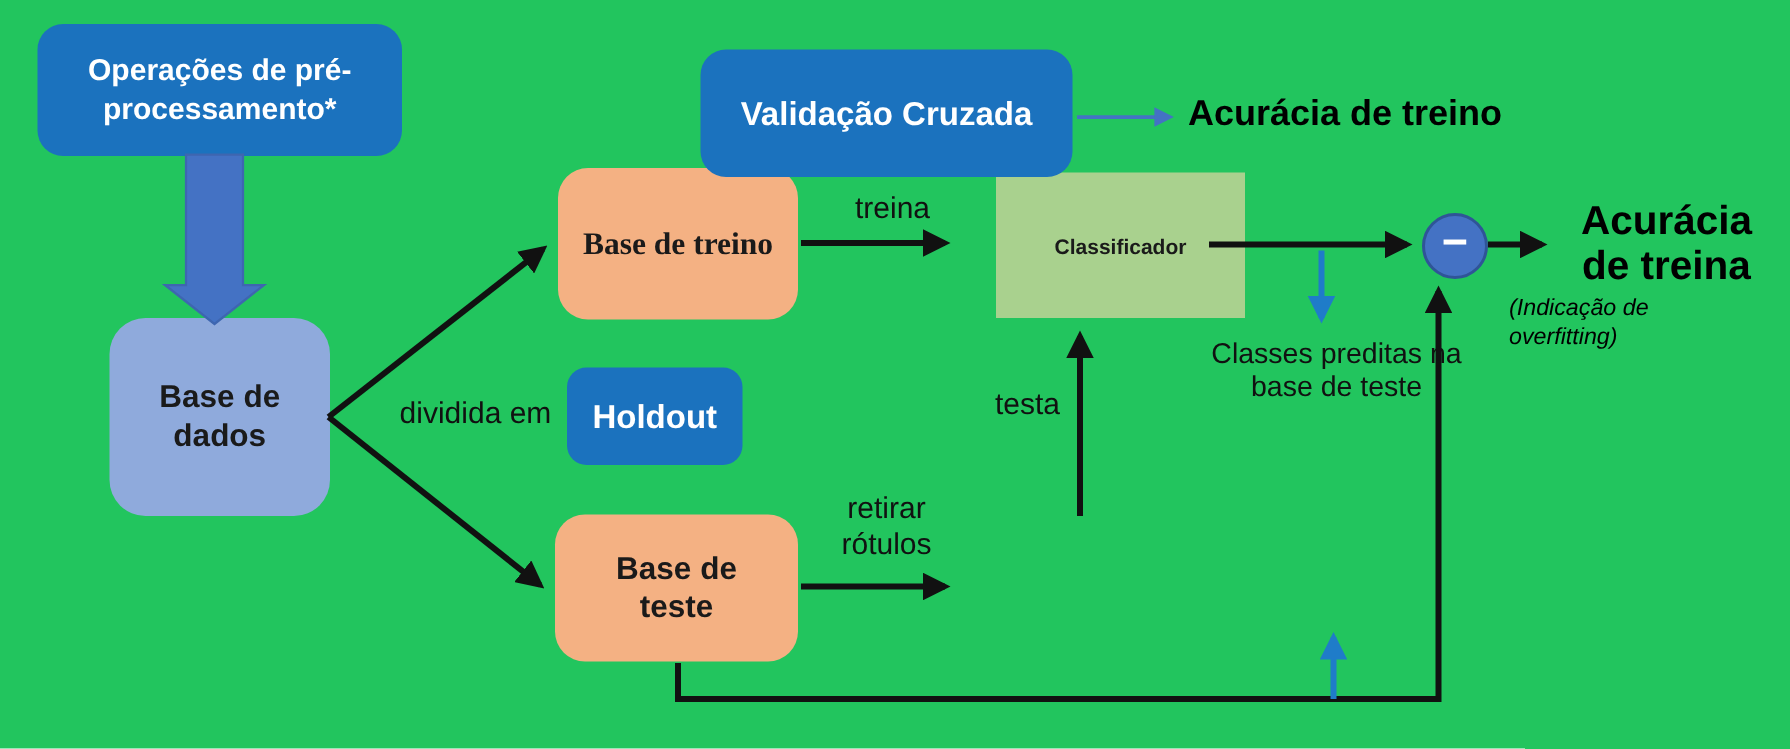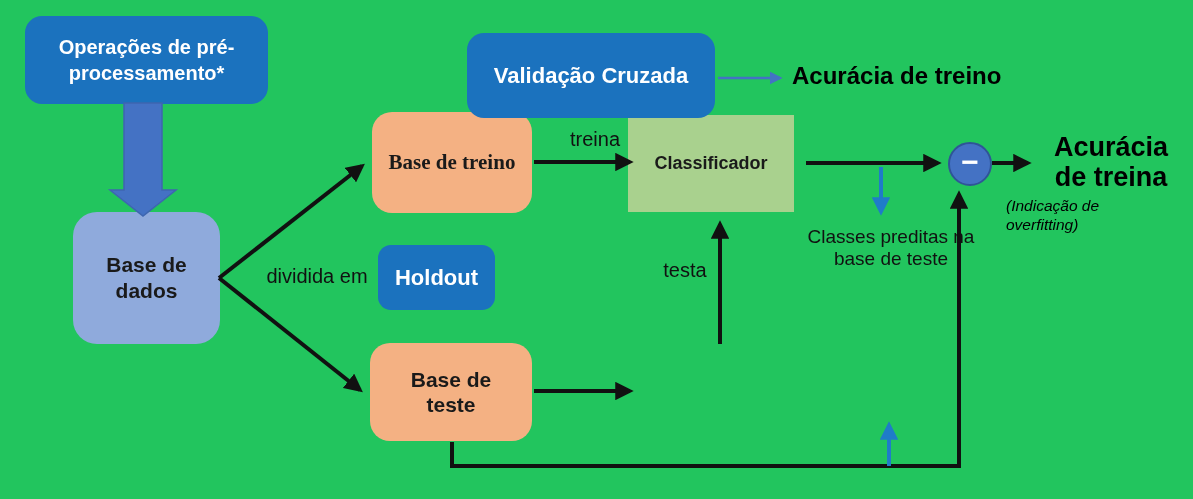--- a/index.html
+++ b/index.html
@@ -45,23 +45,23 @@
   }
   .orange-node{
     background:var(--orange);
     border-radius:20px;
     font-size:21px;line-height:1.2;
   }
   .train-set{left:372px;top:112px;width:160px;height:101px;padding:0 16px;font-family:Liberation Serif, serif;}
   .test-set{left:370px;top:343px;width:162px;height:98px;padding:0 16px;}
   .test-set-unlabeled{left:640px;top:345px;width:161px;height:100px;padding:0 20px;line-height:1.15;}
   .classifier{
-    left:628px;top:115px;width:166px;height:97px;
+    left:664px;top:115px;width:166px;height:97px;
     background:var(--green);
-    border-radius:0;font-size:18px;
+    border-radius:0;font-size:14px;
   }
   .minus-node{
     left:948px;top:142px;width:44px;height:44px;
     background:var(--accent-blue);
     border:2px solid var(--accent-blue-dark);
     border-radius:50%;
     color:#ffffff;font-size:30px;z-index:2;
   }
   .minus-node span{display:block;margin-top:-4px;font-weight:bold;}
   .edge-label{
@@ -126,20 +126,21 @@
   </div>
 
 
   <div class="node minus-node">
     <span>−</span>
   </div>
 
   <div class="edge-label lbl-divided">dividida em</div>
   <div class="edge-label lbl-trains">treina</div>
   <div class="edge-label lbl-tests">testa</div>
+  <div class="edge-label lbl-remove">retirar rótulos</div>
   <div class="edge-label lbl-predicted">Classes preditas na base de teste</div>
 
   <div class="output-title train-accuracy">Acurácia de treino</div>
   <div class="output-title test-accuracy">Acurácia de treina</div>
   <div class="output-note test-note">(Indicação de overfitting)</div>
 
   <svg class="connectors" width="1193" height="499" viewBox="0 0 1193 499">
     <defs>
       <marker id="ah-black" viewBox="0 0 10 10" refX="8" refY="5" markerWidth="4.6" markerHeight="4.6" orient="auto">
         <path d="M0,0 L10,5 L0,10 z" fill="#111111"></path>

